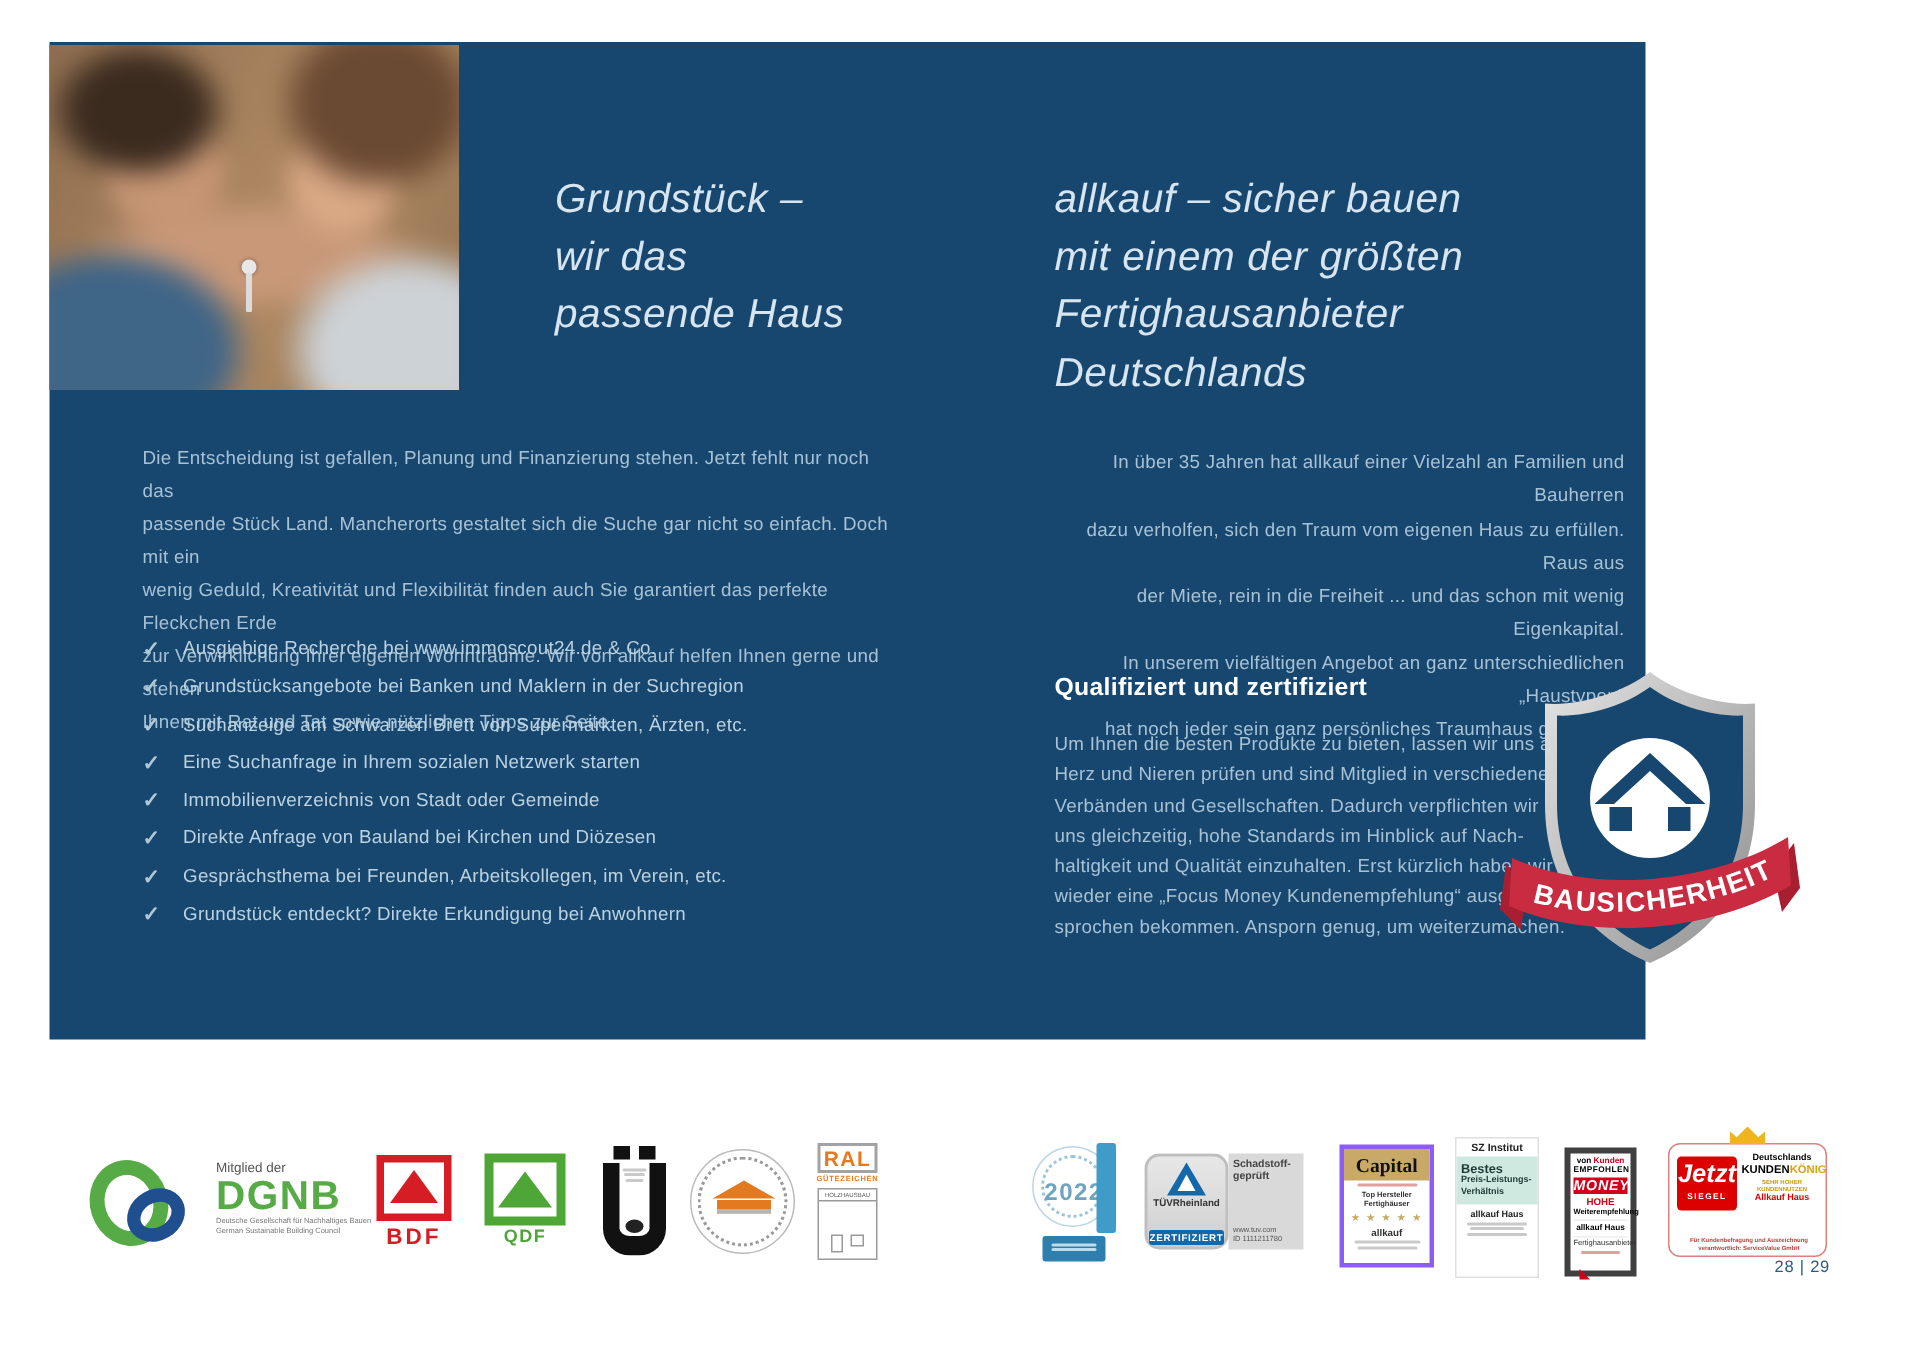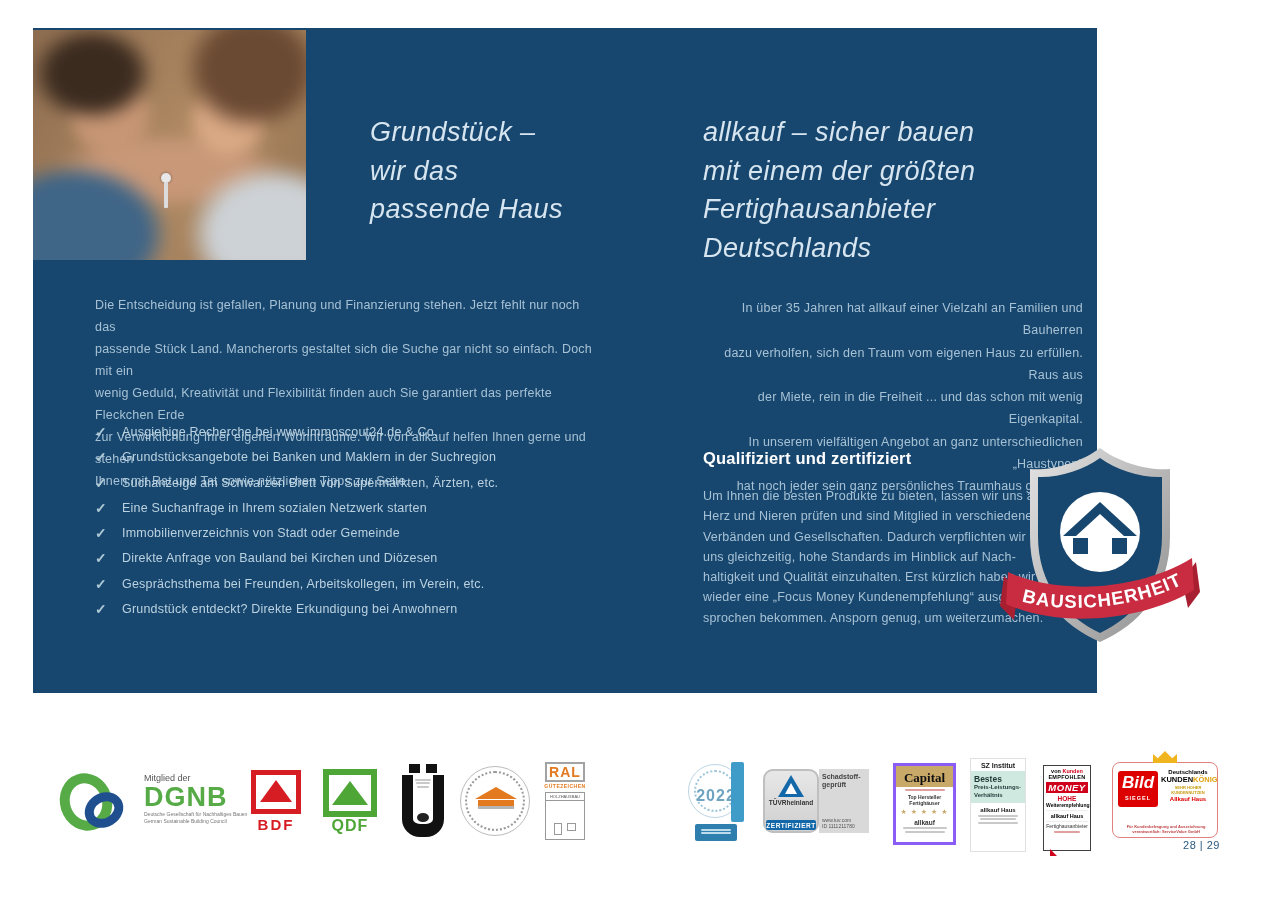--- a/index.html
+++ b/index.html
@@ -82,21 +82,21 @@
   .bdf { left:247px; top:770px; width:58px; height:66px; }
   .bdf .mark { width:50px; height:44px; border:5px solid #D71D24; margin:0 auto; position:relative; }
   .bdf .roof { position:absolute; left:4px; top:5px; width:0; height:0;
       border-left:16px solid transparent; border-right:16px solid transparent; border-bottom:22px solid #D71D24; }
   .bdf .label { text-align:center; font-size:15px; font-weight:bold; color:#D71D24; letter-spacing:2px; margin-top:2px; }
   
   .qdf { left:320px; top:769px; width:60px; height:70px; }
   .qdf .mark { width:54px; height:48px; border:6px solid #4EA636; margin:0 auto; position:relative; }
   .qdf .roof { position:absolute; left:3px; top:6px; width:0; height:0;
       border-left:18px solid transparent; border-right:18px solid transparent; border-bottom:24px solid #4EA636; }
-  .qdf .label { text-align:center; font-size:16px; font-weight:bold; color:#4EA636; letter-spacing:1px; margin-top:0px; }
+  .qdf .label { text-align:center; font-size:12px; font-weight:bold; color:#4EA636; letter-spacing:1px; margin-top:0px; }
   
   .uemark { left:399px; top:764px; width:48px; height:84px; }
   .uemark .dots { display:flex; justify-content:center; gap:6px; }
   .uemark .dot { width:11px; height:9px; background:#111; }
   .uemark .u { position:relative; width:42px; height:62px; margin:2px auto 0;
       border-left:11px solid #111; border-right:11px solid #111; border-bottom:13px solid #111;
       border-bottom-left-radius:18px; border-bottom-right-radius:18px; }
   .uemark .u .inner-lines { position:absolute; left:1px; right:1px; top:2px; }
   .uemark .u .emblem { position:absolute; left:50%; bottom:2px; transform:translateX(-50%);
       width:12px; height:9px; background:#222; border-radius:50%; }
@@ -149,21 +149,21 @@
   .capital .stars { text-align:center; color:#C9A968; font-size:7px; letter-spacing:1px; margin-top:2px; }
   .capital .cbrand { text-align:center; font-size:6.5px; font-weight:bold; color:#333; margin-top:3px; }
   
   .sz { left:970px; top:758px; width:56px; height:94px; border:1px solid #e0e0e0; background:#fff; }
   .sz .szname { font-size:7px; font-weight:bold; color:#222; text-align:center; padding:3px 0 2px; }
   .sz .mint { background:#CFE8E0; padding:3px 3px 4px; }
   .sz .a1 { font-size:8.5px; font-weight:bold; color:#1d3a35; }
   .sz .a2 { font-size:6px; font-weight:bold; color:#1d3a35; line-height:7.5px; }
   .sz .szbrand { font-size:6px; font-weight:bold; color:#222; text-align:center; margin-top:4px; }
   
-  .money { left:1043px; top:765px; width:48px; height:86px; border:1px solid #404040; background:#fff; padding:2px 2px; }
+  .money { left:1043px; top:765px; width:48px; height:86px; border:4px solid #404040; background:#fff; padding:2px 2px; }
   .money::after { content:""; position:absolute; left:6px; bottom:-6px; width:0; height:0;
       border-left:7px solid #D0021B; border-top:7px solid transparent; }
   .money .l1 { font-size:5.5px; font-weight:bold; text-align:center; color:#000; }
   .money .l1 .red { color:#D0021B; }
   .money .l2 { font-size:5.5px; font-weight:bold; text-align:center; color:#000; letter-spacing:.3px; }
   .money .banner { background:#D0021B; color:#fff; font-weight:bold; font-style:italic;
       font-size:9.5px; text-align:center; margin:2px 0; letter-spacing:.5px; }
   .money .m1 { color:#D0021B; font-size:6.5px; font-weight:bold; text-align:center; margin-top:1px; }
   .money .m2 { color:#000; font-size:5px; font-weight:bold; text-align:center; border-bottom:1px solid #eee; padding-bottom:2px; }
   .money .mbrand { font-size:5.5px; font-weight:bold; text-align:center; margin-top:2px; }
@@ -414,21 +414,21 @@
     <div class="m1">HOHE</div>
     <div class="m2">Weiterempfehlung</div>
     <div class="mbrand">allkauf Haus</div>
     <div class="mcat">Fertighausanbieter</div>
     <div class="micro-line red" style="width:26px"></div>
   </div>
 
   <div class="logo bild">
     <div class="crown"></div>
     <div class="bbox">
-      <div class="blogo">Bild</div>
+      <div class="blogo">Jetzt</div>
       <div class="bsiegel">SIEGEL</div>
     </div>
     <div class="rcol">
       <div class="b1">Deutschlands</div>
       <div class="b2"><span class="k1">KUNDEN</span><span class="k2">KÖNIG</span></div>
       <div class="b3">SEHR HOHER KUNDENNUTZEN</div>
       <div class="b4">Allkauf Haus</div>
     </div>
     <div class="notes">
       <div>Für Kundenbefragung und Auszeichnung</div>

